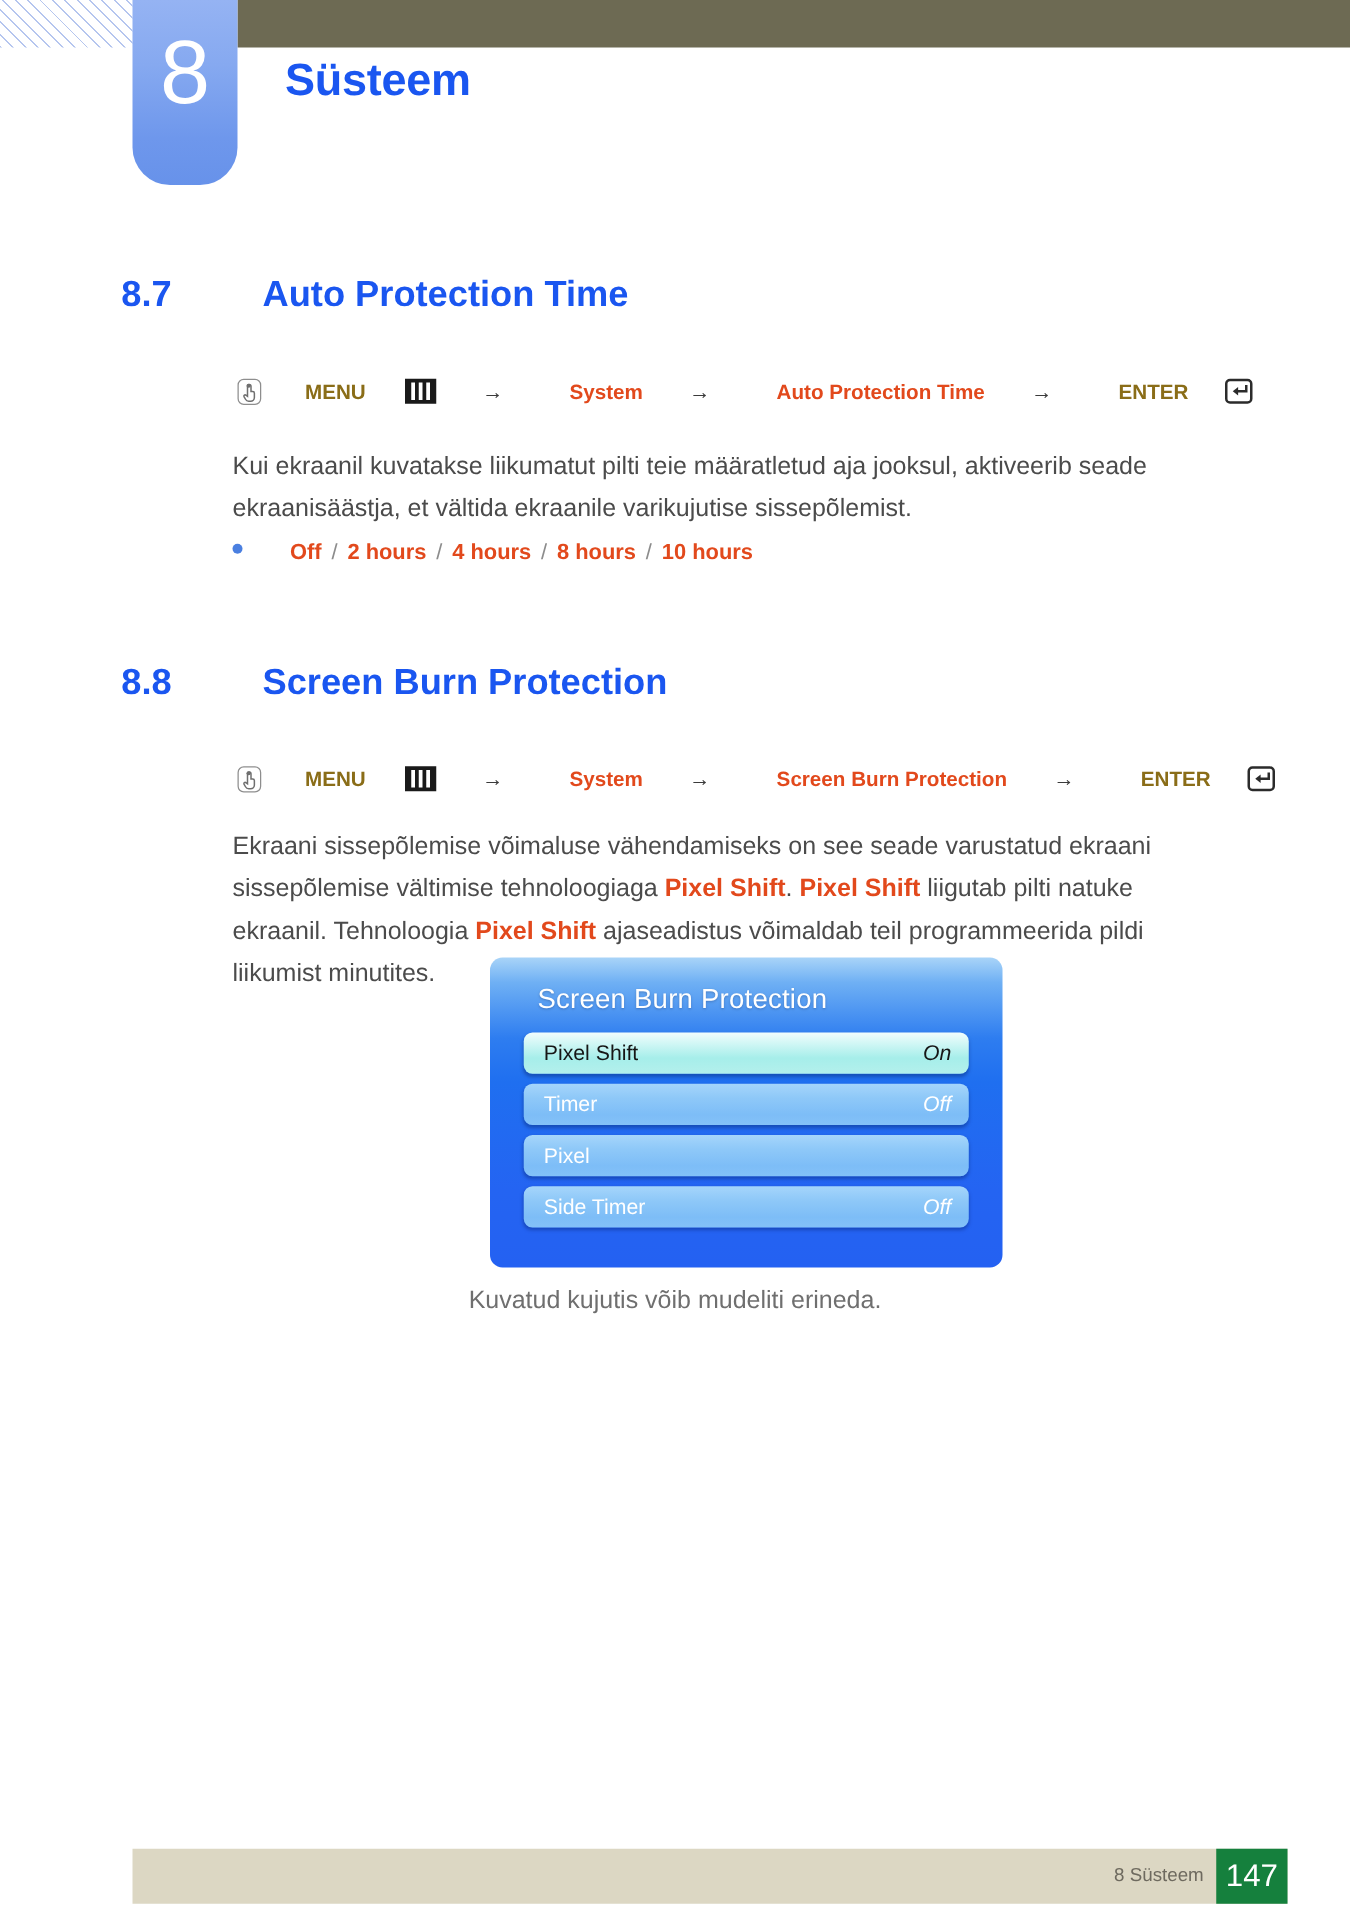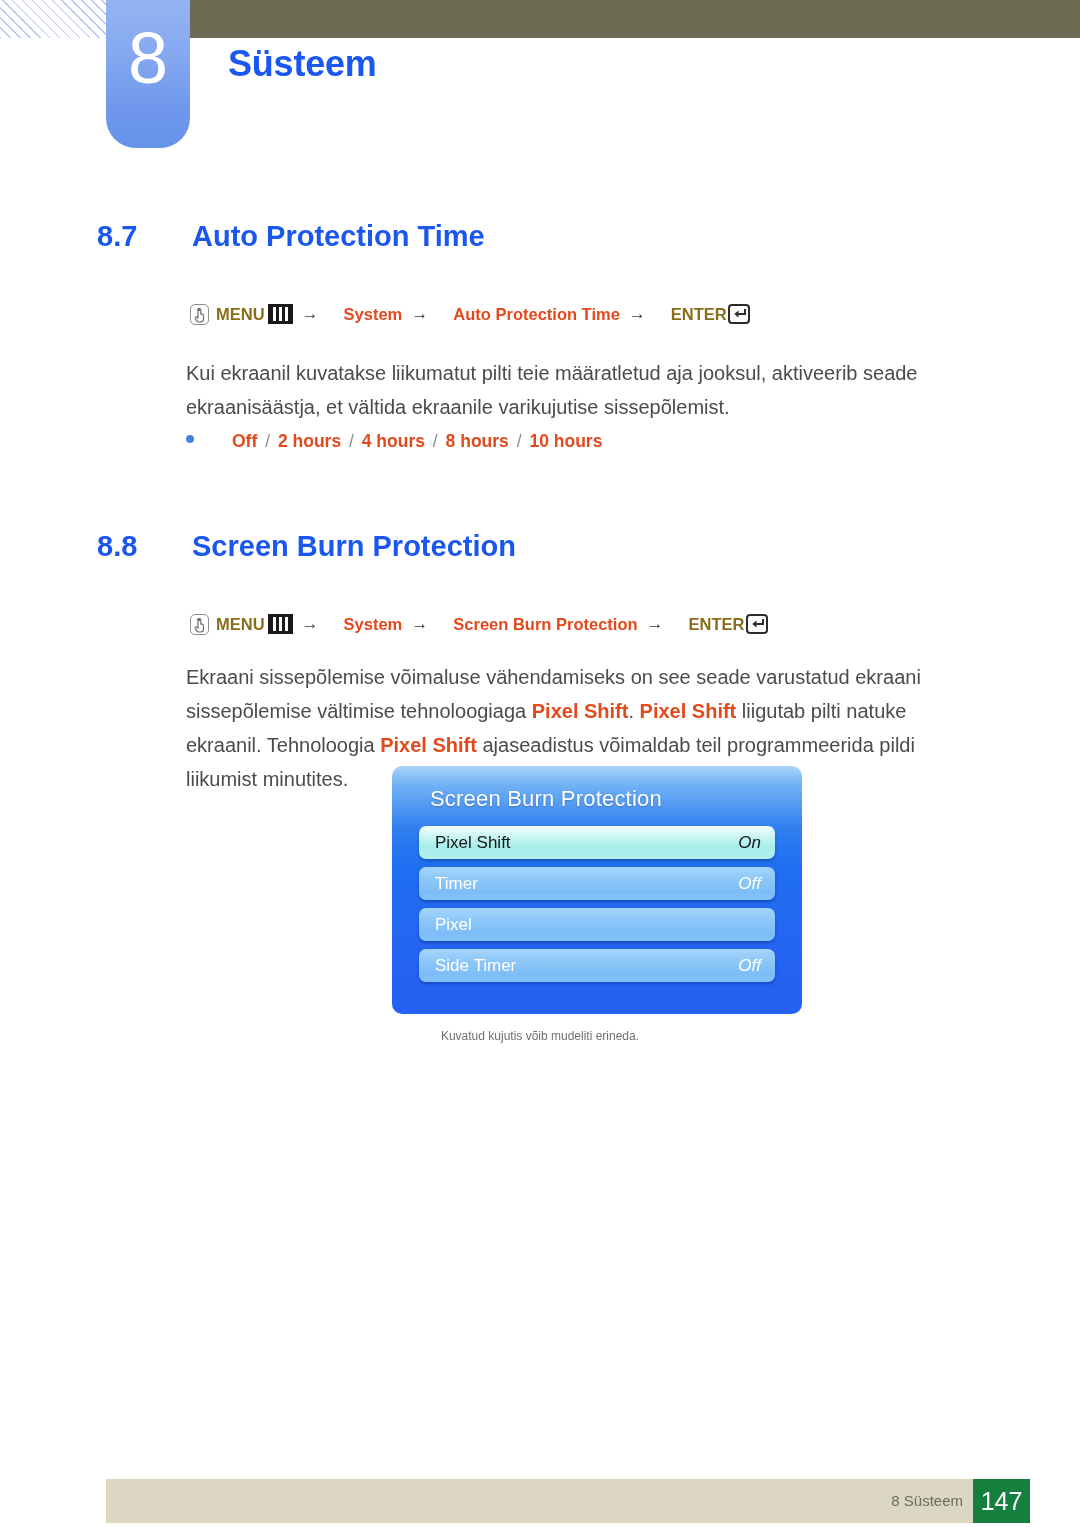--- a/index.html
+++ b/index.html
@@ -75,37 +75,38 @@
     left: 97px;
     width: 910px;
   }
   .section-heading {
     display: flex;
     align-items: baseline;
     color: #1a56f0;
     font-weight: 700;
     font-size: 29px;
     line-height: 36px;
+    gap: 18px;
   }
   .section-num {
     width: 95px;
     flex: 0 0 95px;
   }
   .section-name { flex: 1 1 auto; }
 
   
   .navpath {
     position: absolute;
     left: 190px;
     display: flex;
-    align-items: center;
     font-size: 16.5px;
     font-weight: 700;
     white-space: nowrap;
     line-height: 22px;
+    gap: 28px;
   }
   .np-menu-label { color: #8a6d18; margin-left: 7px; }
   .np-enter-label { color: #8a6d18; padding-left: 16px; }
   .np-item { color: #e2491c; margin-left: 16px; }
   .np-arrow {
     color: #3a3a3a;
     font-weight: 400;
     margin: 0 9px;
     font-size: 17px;
   }
@@ -241,21 +242,21 @@
   .osd-row.normal {
     background: linear-gradient(180deg, #a5d5fb 0%, #8ec8f8 35%, #7dbdf7 75%, #84c1f8 100%);
     color: #ffffff;
   }
 
   .osd-caption {
     position: absolute;
     left: 0; top: 1029px;
     width: 1080px;
     text-align: center;
-    font-size: 12px;
+    font-size: 20px;
     color: #6f6f6f;
   }
 
   
   .footer {
     position: absolute;
     left: 106px; top: 1479px;
     width: 924px;
     height: 44px;
     background: #dcd7c3;

